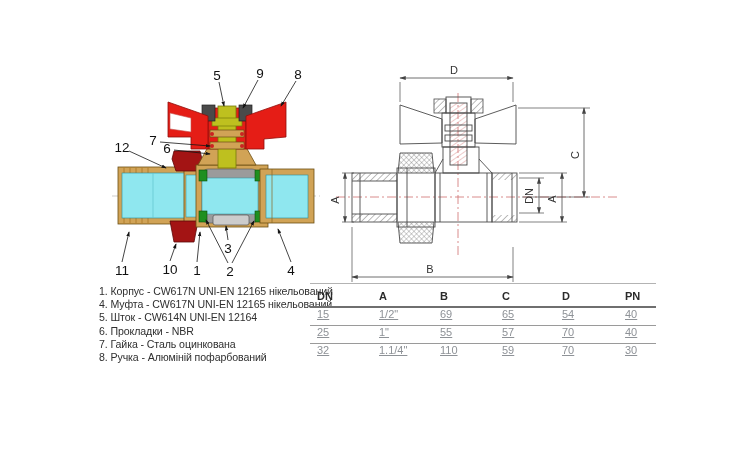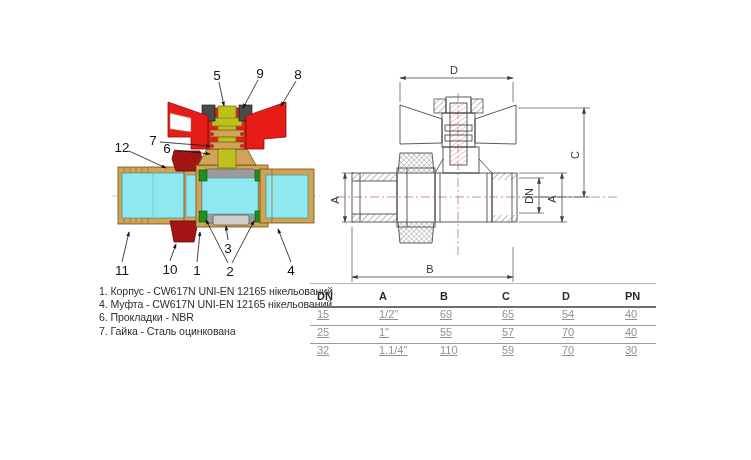--- a/index.html
+++ b/index.html
@@ -239,22 +239,24 @@
     <line class="ext" x1="22" y1="172" x2="22" y2="227"></line>
     <line class="ext" x1="183" y1="192" x2="183" y2="227"></line>
     <line class="dim" x1="22" y1="222" x2="183" y2="222" marker-start="url(#da)" marker-end="url(#da)"></line>
     <text class="dim-label" x="100" y="218" text-anchor="middle">B</text>
   </g>
 </svg>
 
 <div id="parts-list" class="abs">
   <div class="part-item">1. Корпус - CW617N UNI-EN 12165 нікельований</div>
   <div class="part-item">4. Муфта - CW617N UNI-EN 12165 нікельований</div>
+  <div class="part-item">5. Шток - CW614N UNI-EN 12164</div>
   <div class="part-item">6. Прокладки - NBR</div>
   <div class="part-item">7. Гайка - Сталь оцинкована</div>
+  <div class="part-item">8. Ручка - Алюміній пофарбований</div>
 </div>
 
 <div id="dim-table-wrap" class="abs">
   <table>
     <colgroup>
       <col style="width:62px">
         <col style="width:61px">
         <col style="width:62px">
       <col style="width:60px">
         <col style="width:63px">

